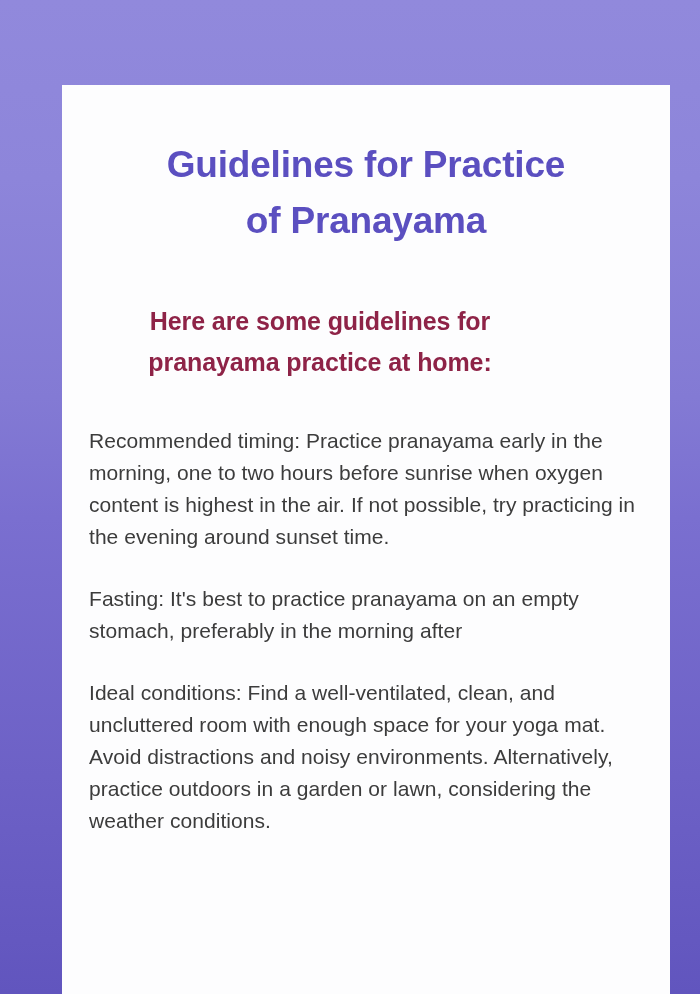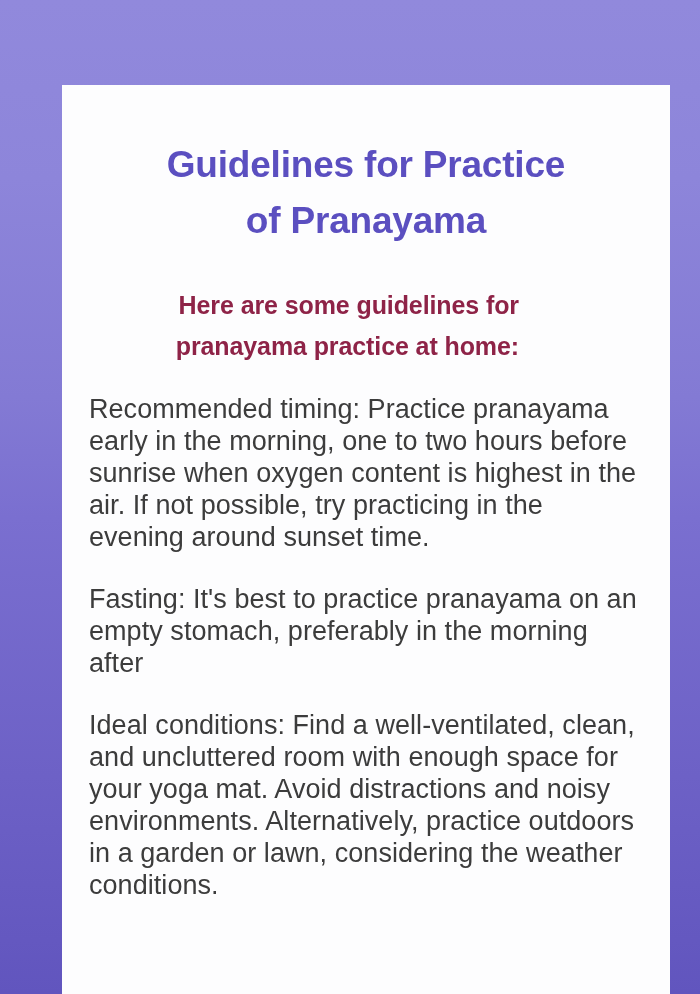--- a/index.html
+++ b/index.html
@@ -57,39 +57,39 @@
     font-size: 37px;
     font-weight: 700;
     line-height: 56px;
     letter-spacing: -0.2px;
     color: #5b4fc0;
     white-space: pre-line;
   }
 
   
   .subheading {
-    margin: 0;
+    margin: 16px;
     padding-top: 36px;
-    text-align: right;
+    text-align: center;
     font-size: 25px;
     font-weight: 700;
     line-height: 41px;
     letter-spacing: -0.1px;
     color: #8e2347;
     max-width: 430px;
   }
 
   
   .body-block {
     padding-top: 26px;
   }
 
   .paragraph {
     margin: 0 0 30px 0;
-    font-size: 27px;
+    font-size: 21px;
     font-weight: 400;
     line-height: 32px;
     color: #3c3c3c;
     letter-spacing: 0.05px;
   }
 
   .paragraph:last-child {
     margin-bottom: 0;
   }
 </style>

